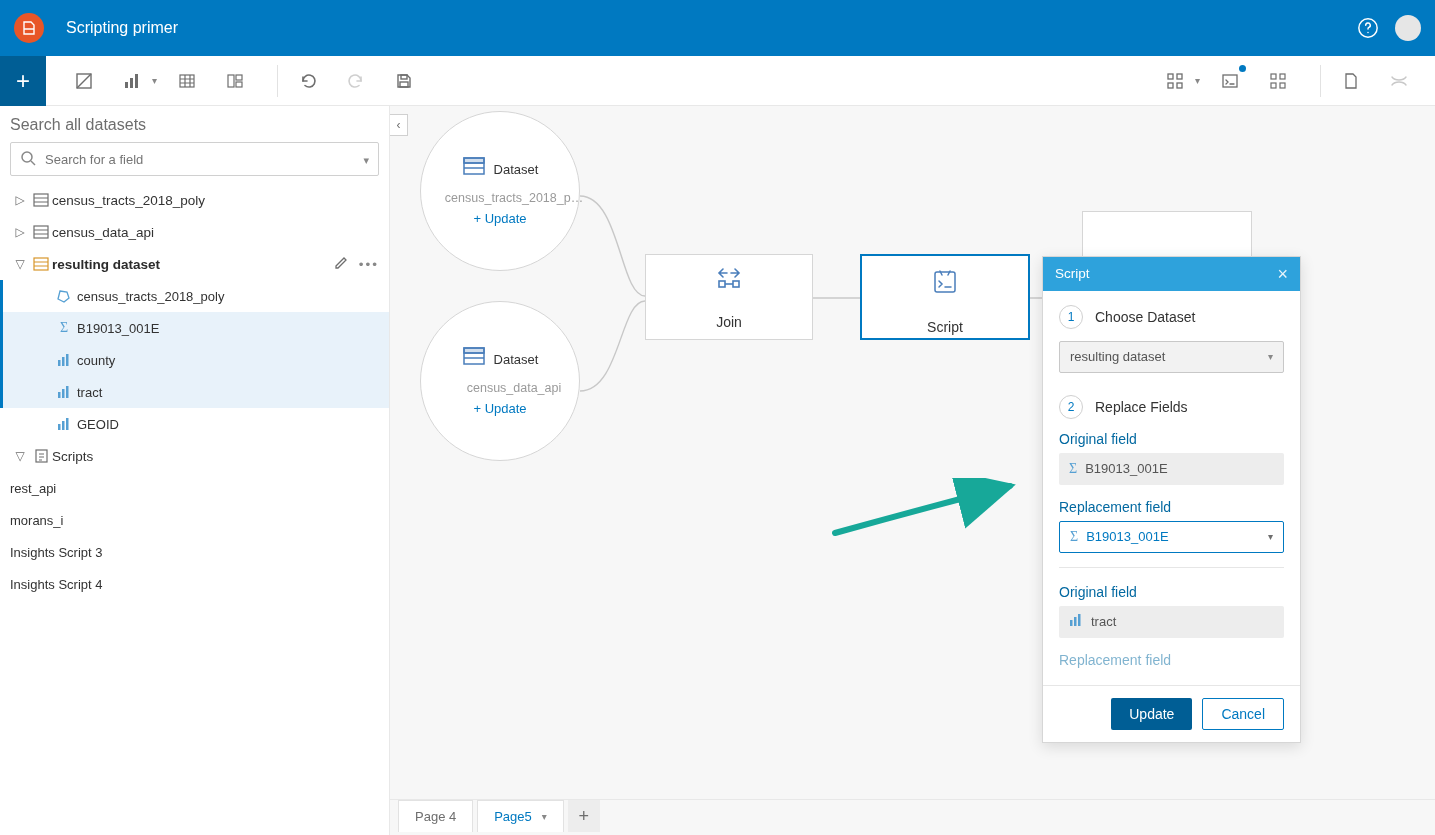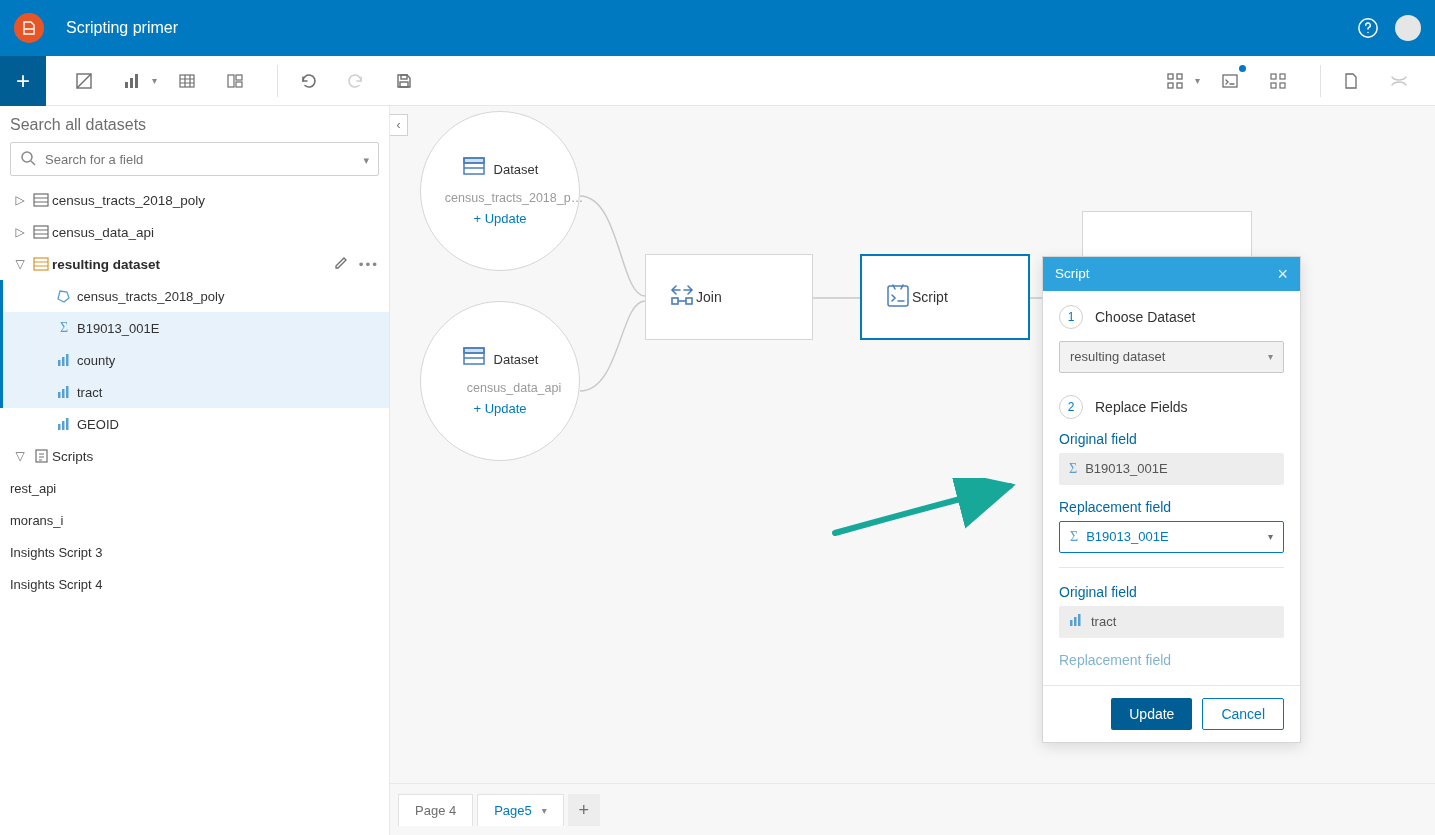--- a/index.html
+++ b/index.html
@@ -43,25 +43,25 @@
   .row.sel-bg { background:#e8f2fa; }
   .script-child { }
   .canvas-wrap { flex:1; position:relative; background:#f7f7f7; }
   .collapse-handle { position:absolute; left:0; top:8px; width:18px; height:22px; border:1px solid #d0d0d0; border-left:none; background:#fff; display:flex; align-items:center; justify-content:center; color:#6e6e6e; font-size:12px; z-index:3;}
   .canvas { position:absolute; inset:0; }
   .node-circle { position:absolute; width:160px; height:160px; border-radius:50%; background:#fff; border:1px solid #d6d6d6; display:flex; flex-direction:column; align-items:center; justify-content:center; text-align:center; padding:12px; }
   .node-circle .nicon { margin-bottom:4px; }
   .node-circle .ntitle { font-size:13px; color:#333; }
   .node-circle .nsub { font-size:12.5px; color:#9a9a9a; max-width:140px; white-space:nowrap; overflow:hidden; text-overflow:ellipsis; margin-top:8px;margin-left:28px;}
   .node-circle .nupdate { font-size:13px; color:#0079c1; margin-top:6px; cursor:pointer;}
-  .node-rect { position:absolute; background:#fff; border:1px solid #d6d6d6; display:flex; align-items:center; padding:12px 22px; gap:0; }
+  .node-rect { position:absolute; background:#fff; border:1px solid #d6d6d6; display:flex; align-items:center; padding:12px 22px; gap:20px;flex-direction:column; }
   .node-rect.active { border:2px solid #0079c1; }
   .node-rect .nlabel { font-size:14px; color:#333; }
   svg.edges { position:absolute; inset:0; width:100%; height:100%; pointer-events:none; }
-  .page-tabs { position:absolute; left:0; right:0; bottom:0; height:52px; background:#f7f7f7; border-top:1px solid #e8e8e8; display:flex; align-items:center; padding-left:8px;}
+  .page-tabs { position:absolute; left:0; right:0; bottom:0; height:36px; background:#f7f7f7; border-top:1px solid #e8e8e8; display:flex; align-items:flex-start; padding-left:8px;}
   .pt { height:32px; padding:0 16px; display:flex; align-items:center; font-size:13px; color:#555; cursor:pointer; border:1px solid transparent; border-bottom:none; margin-right:4px;}
   .pt.inactive { background:#fff; border-color:#e2e2e2; color:#6e6e6e;}
   .pt.active { background:#fff; border-color:#e2e2e2; color:#0079c1;}
   .pt .dd { margin-left:10px; font-size:10px; color:#888;}
   .pt.add { width:32px; padding:0; justify-content:center; color:#6e6e6e; font-size:18px; background:#ededed;}
   .popup { position:absolute; width:259px; background:#fff; border:1px solid #d6d6d6; box-shadow:0 4px 14px rgba(0,0,0,0.12); display:flex; flex-direction:column; z-index:10;}
   .popup-hd { height:34px; background:#2ea2dc; color:#fff; display:flex; align-items:center; justify-content:space-between; padding:0 12px; font-size:13.5px;}
   .popup-hd .close { cursor:pointer; font-size:18px; line-height:1; color:#e8f4fb;}
   .popup-body { padding:14px 16px 4px 16px; overflow:auto; }
   .step-row { display:flex; align-items:center; margin-bottom:12px; }

